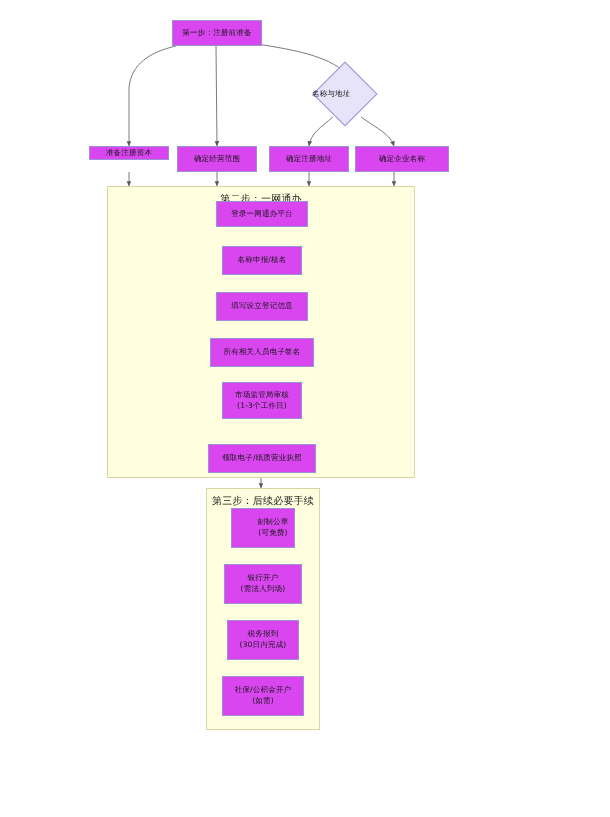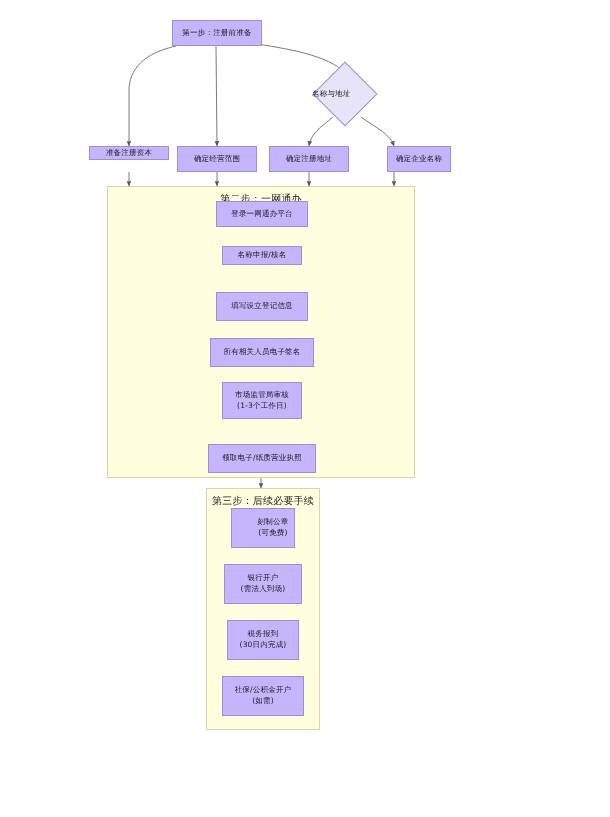--- a/index.html
+++ b/index.html
@@ -46,21 +46,21 @@
     font-size: 10px;
     color: #1a1a1a;
     letter-spacing: 0.2px;
     white-space: nowrap;
   }
 
   
   .node {
     position: absolute;
     box-sizing: border-box;
-    background: #c4b5fd;
+    background: #d946ef;
     border: 1px solid #9b8fd6;
     display: flex;
     flex-direction: column;
     align-items: center;
     justify-content: center;
     text-align: center;
     font-size: 7.5px;
     line-height: 1.45;
     color: #171717;
     letter-spacing: 0.2px;
@@ -152,28 +152,28 @@
 
   <div class="node" style="left:89px; top:146px; width:80px; height:14px;">
     <span>准备注册资本</span>
   </div>
   <div class="node" style="left:177px; top:146px; width:80px; height:26px;">
     <span>确定经营范围</span>
   </div>
   <div class="node" style="left:269px; top:146px; width:80px; height:26px;">
     <span>确定注册地址</span>
   </div>
-  <div class="node" style="left:355px; top:146px; width:64px; height:26px;margin-left:32px;">
+  <div class="node" style="left:355px; top:146px; width:94px; height:26px;">
     <span>确定企业名称</span>
   </div>
 
   <div class="node" style="left:216px; top:201px; width:92px; height:26px;">
     <span>登录一网通办平台</span>
   </div>
-  <div class="node" style="left:222px; top:246px; width:80px; height:19px;">
+  <div class="node" style="left:222px; top:246px; width:80px; height:29px;">
     <span>名称申报/核名</span>
   </div>
   <div class="node" style="left:216px; top:292px; width:92px; height:29px;">
     <span>填写设立登记信息</span>
   </div>
   <div class="node" style="left:210px; top:338px; width:104px; height:29px;">
     <span>所有相关人员电子签名</span>
   </div>
   <div class="node" style="left:222px; top:382px; width:80px; height:37px;">
     <span>市场监管局审核</span>

